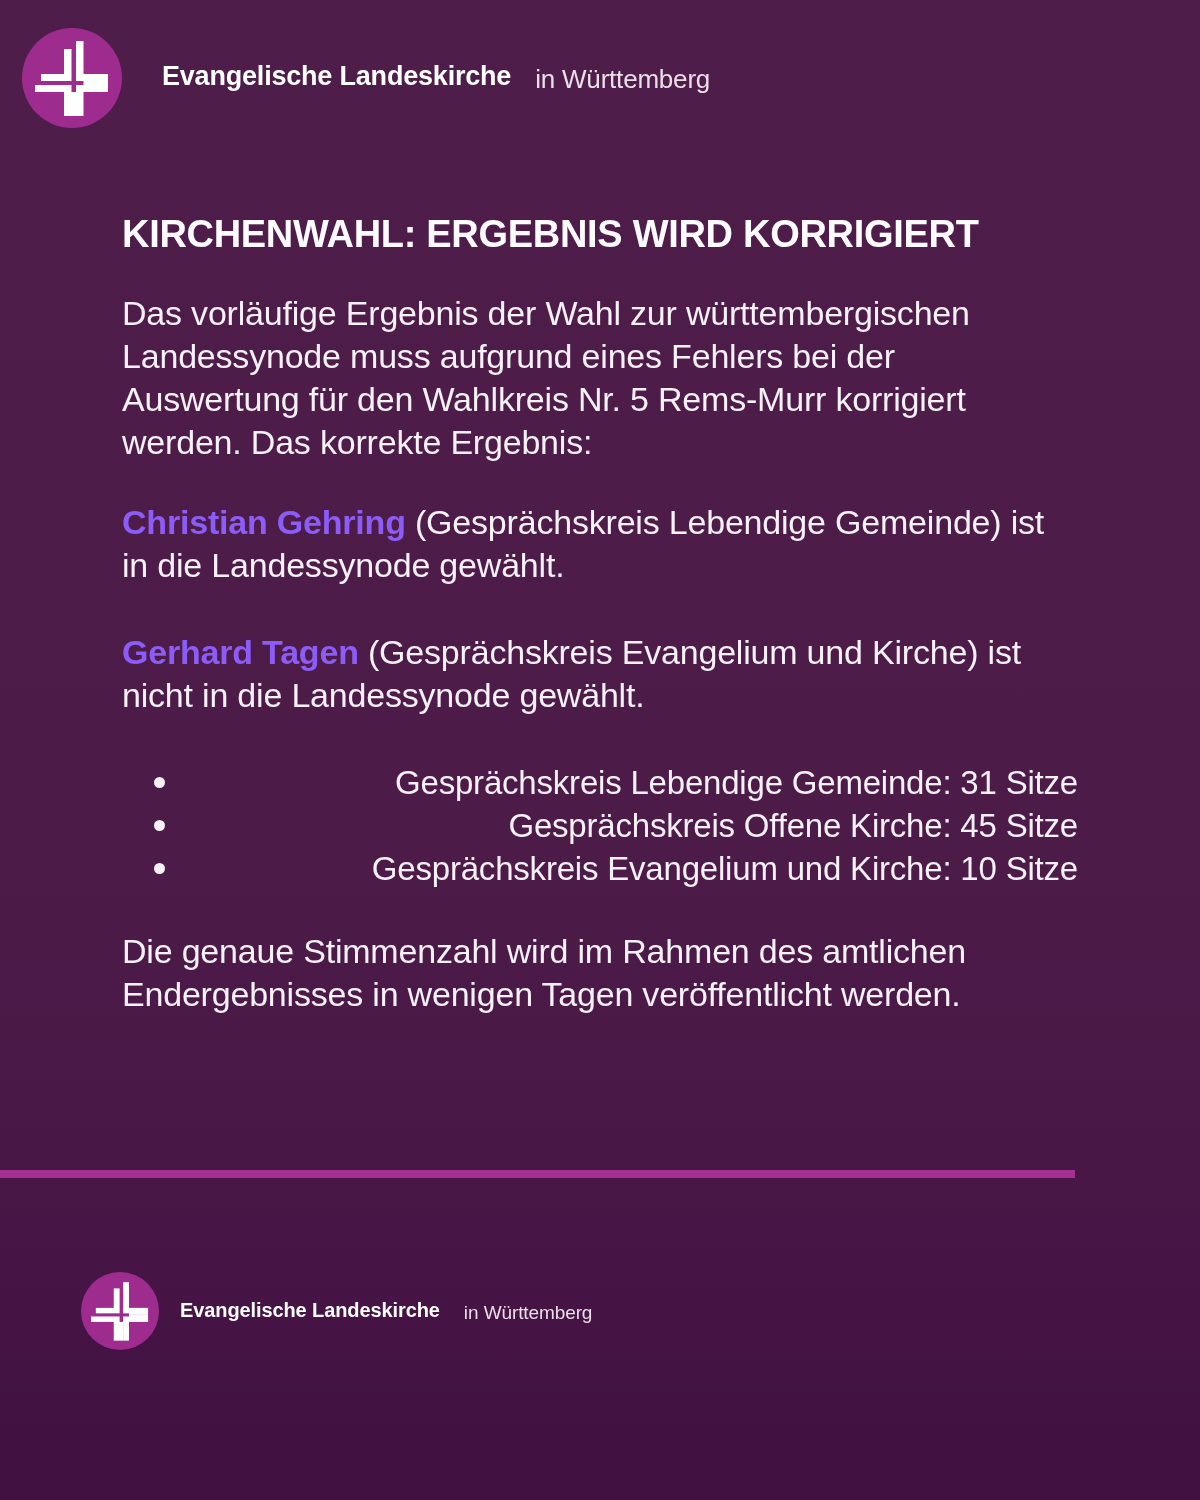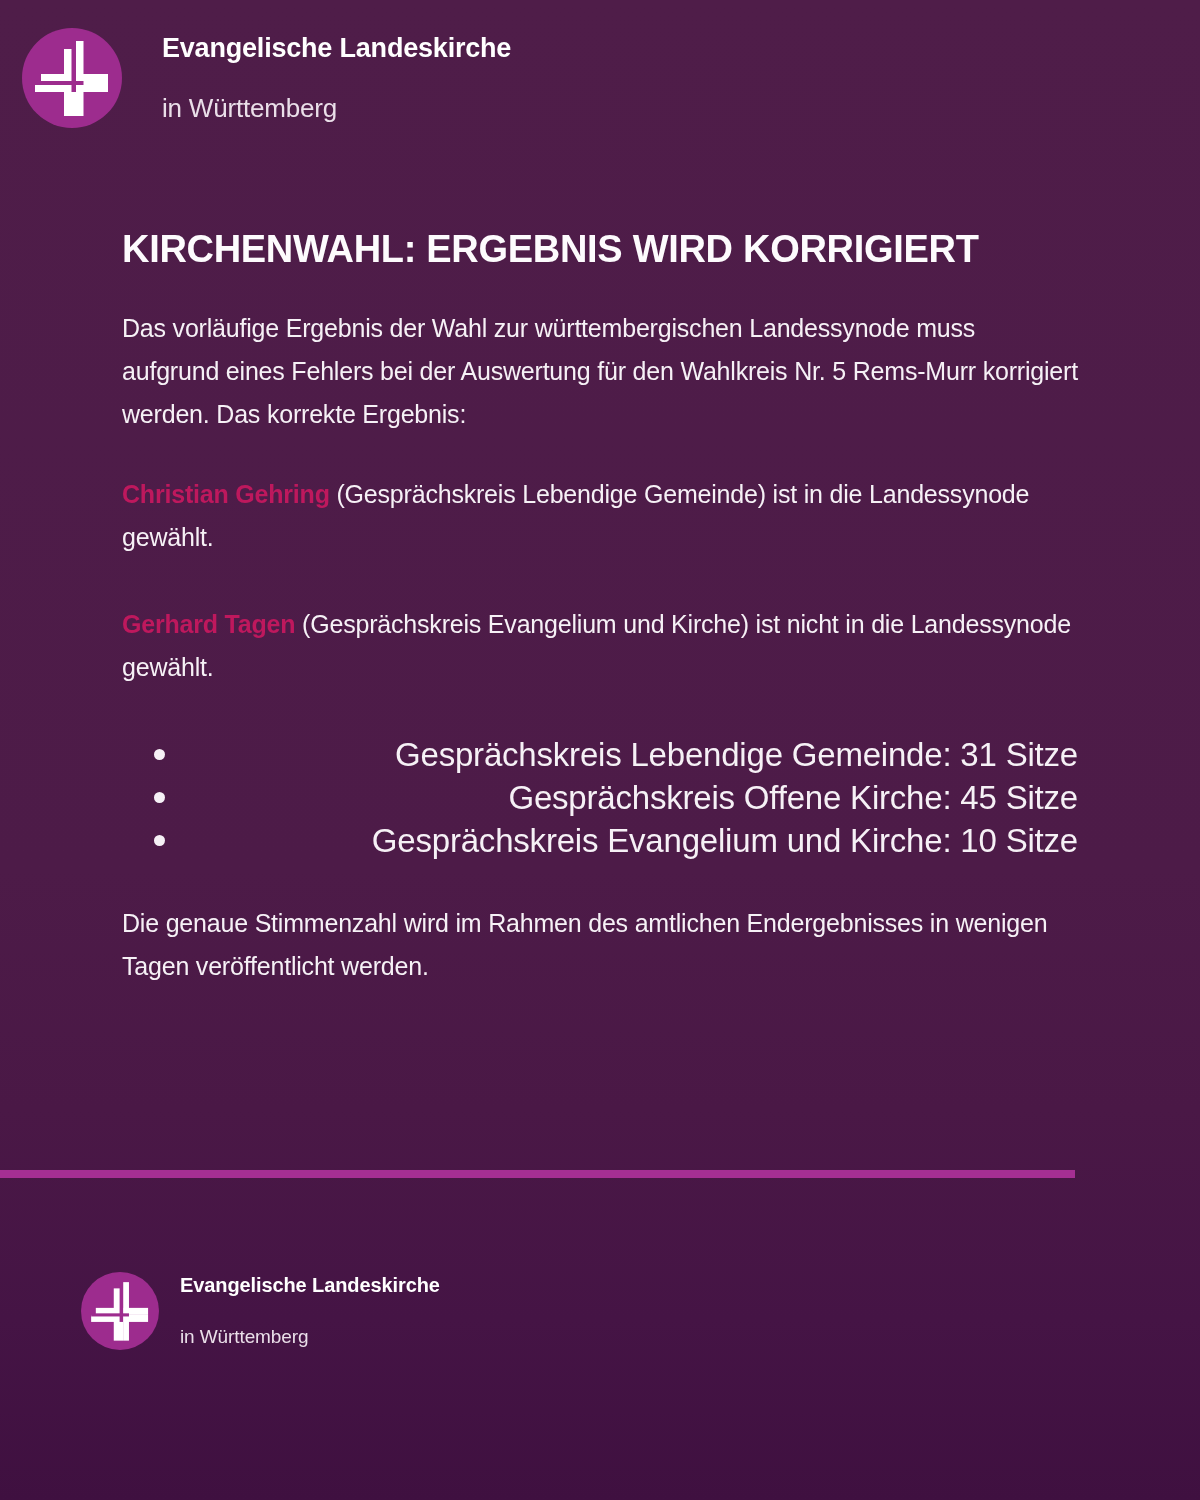--- a/index.html
+++ b/index.html
@@ -8,37 +8,37 @@
     font-family:"Liberation Sans","DejaVu Sans",sans-serif;
     background:linear-gradient(180deg,#4f1d49 0%,#4d1b48 58%,#4a1846 74%,#451445 88%,#3f1040 100%);
   }
   
   .logo{position:absolute;display:flex;align-items:center;}
   .logo--top{left:22px;top:28px;gap:40px;}
   .logo--bottom{left:81px;top:1272px;gap:21px;}
   .logo__mark{display:block;flex:0 0 auto;}
   .logo--top .logo__mark{width:100px;height:100px;}
   .logo--bottom .logo__mark{width:78px;height:78px;}
-  .logo__text{display:flex;flex-direction:column;gap:24px;}
+  .logo__text{display:flex;gap:24px;}
   .logo--top .logo__line1{font-size:27px;font-weight:bold;color:#ffffff;letter-spacing:-0.2px;line-height:1.2;}
   .logo--top .logo__line2{font-size:26px;color:#eadfe9;letter-spacing:-0.2px;line-height:1.2;margin-top:4px;}
   .logo--bottom .logo__line1{font-size:20px;font-weight:bold;color:#ffffff;letter-spacing:-0.1px;line-height:1.25;}
   .logo--bottom .logo__line2{font-size:19px;color:#eadfe9;letter-spacing:-0.1px;line-height:1.25;margin-top:3px;}
 
   
   .content{position:absolute;left:122px;top:213px;width:956px;color:#f6f1f6;}
   .content h1{
-    margin:15px 0 36px 0;font-size:38px;line-height:1.12;font-weight:bold;
+    margin:0 0 36px 0;font-size:38px;line-height:1.12;font-weight:bold;
     color:#fdfbfd;letter-spacing:-0.3px;
   }
-  .content p{margin:0;font-size:25px;line-height:43px;letter-spacing:-0.2px;}
+  .content p{margin:0;font-size:34px;line-height:43px;letter-spacing:-0.2px;}
   .mb-a{margin-bottom:37px !important;}
   .mb-b{margin-bottom:44px !important;}
   .mb-c{margin-bottom:32px !important;}
-  .content b{font-weight:bold;color:#be185d;}
+  .content b{font-weight:bold;color:#8b5cf6;}
   .seats{list-style:none;margin:0 0 40px 0;padding:0;}
   .seats li{
     position:relative;padding-left:66px;font-size:33px;line-height:43px;letter-spacing:-0.2px;text-align:right;
   }
   .seats li::before{
     content:"";position:absolute;left:32px;top:16px;width:11px;height:11px;
     border-radius:50%;background:#f6f1f6;
   }
 
   

